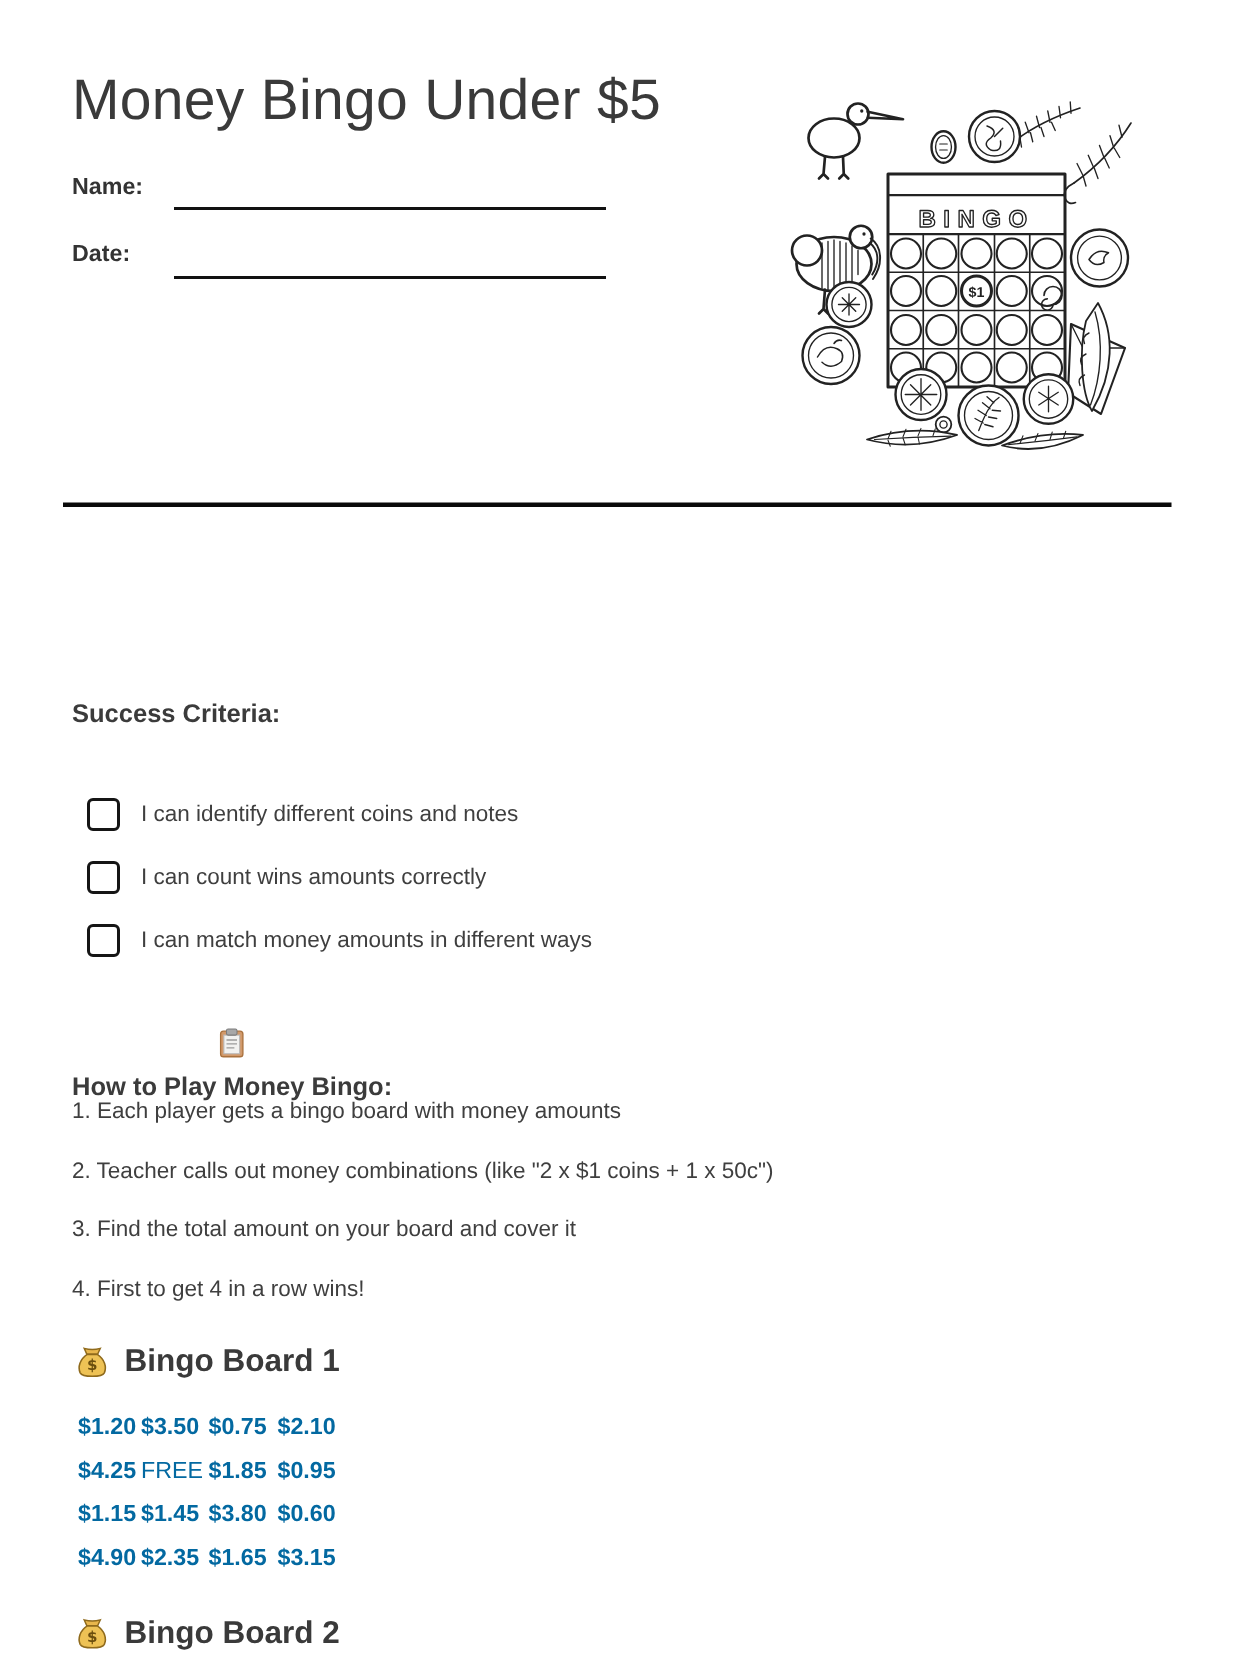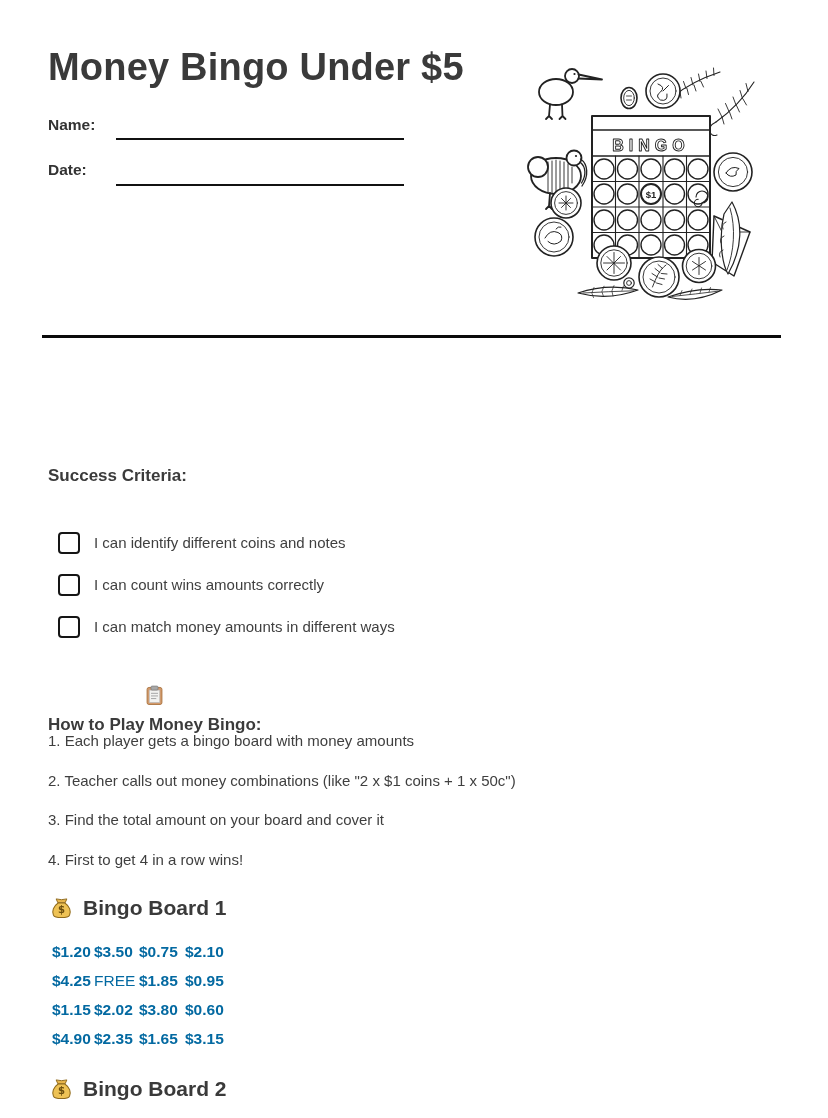--- a/index.html
+++ b/index.html
@@ -4,21 +4,21 @@
 <style>
   * { margin:0; padding:0; box-sizing:border-box; }
   html,body { background:#ffffff; }
   .page {
     position:relative; width:828px; height:1118px; margin:0 auto;
     background:#ffffff; overflow:hidden;
     font-family:"Liberation Sans", sans-serif; color:#3d3d3d;
   }
   .abs { position:absolute; }
 
-  .title { left:48px; top:46px; font-size:38px; font-weight:700; color:#3a3a3a; letter-spacing:0.2px; }
+  .title { left:48px; top:46px; font-size:38px; font-weight:400; color:#3a3a3a; letter-spacing:0.2px; }
 
   .field-label { font-size:15.5px; font-weight:700; color:#333; }
   .name-label { left:48px; top:116px; }
   .date-label { left:48px; top:161px; }
   .write-line { height:2px; background:#111; width:288px; left:116px; }
   .name-line { top:138px; }
   .date-line { top:184px; }
 
   .illustration { left:526px; top:56px; width:240px; height:252px; }
 
@@ -239,21 +239,21 @@
   <div class="abs board-grid">
     <span class="cell">$1.20</span>
     <span class="cell">$3.50</span>
     <span class="cell">$0.75</span>
     <span class="cell">$2.10</span>
     <span class="cell">$4.25</span>
     <span class="cell free">FREE</span>
     <span class="cell">$1.85</span>
     <span class="cell">$0.95</span>
     <span class="cell">$1.15</span>
-    <span class="cell">$2.02</span>
+    <span class="cell">$1.45</span>
     <span class="cell">$3.80</span>
     <span class="cell">$0.60</span>
     <span class="cell">$4.90</span>
     <span class="cell">$2.35</span>
     <span class="cell">$1.65</span>
     <span class="cell">$3.15</span>
   </div>
 
   <h2 class="abs board-heading board2-heading">
     <span>

